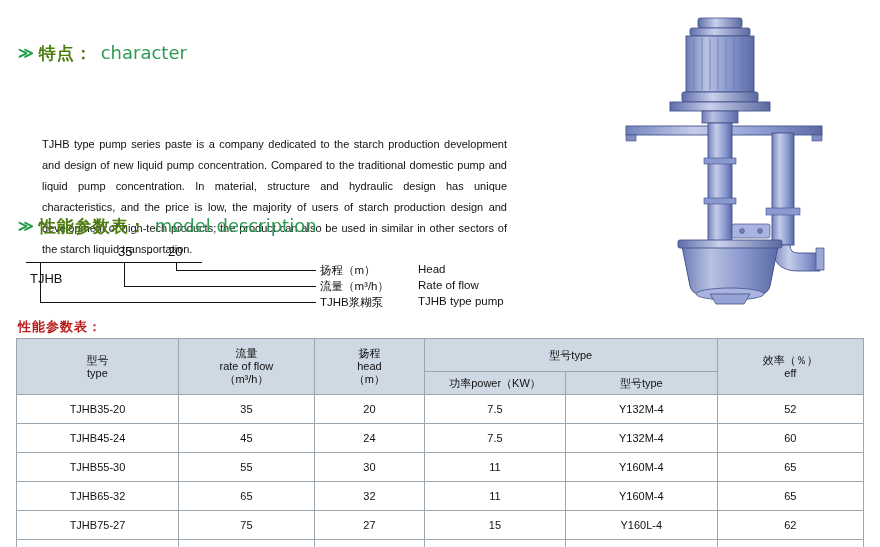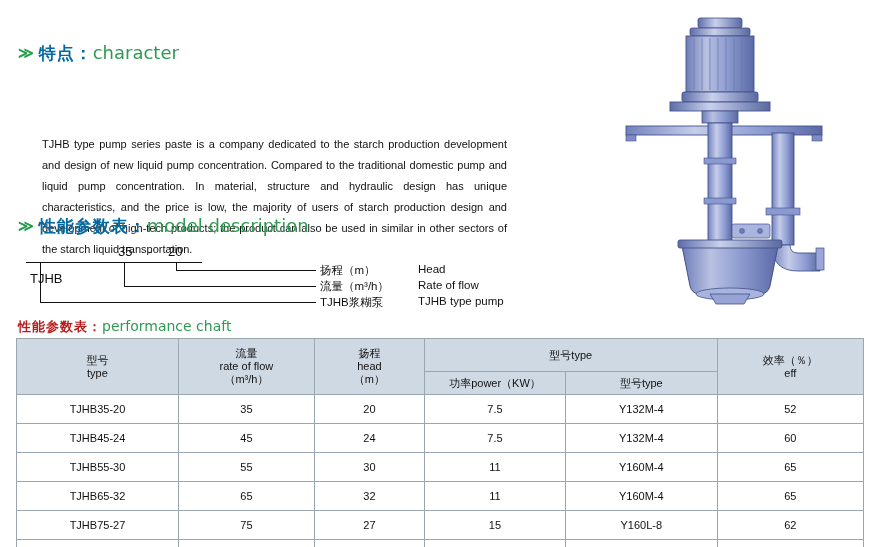--- a/index.html
+++ b/index.html
@@ -20,30 +20,31 @@
     white-space:nowrap;
   }
   .chev{
     color:#1f9c4a;
     font-size:15px;
     font-weight:bold;
     margin-right:5px;
     transform:translateY(-1px);
   }
   .cn-title{
-    color:#0369a1;
+    color:#4d7c0f;
     font-size:17px;
     font-weight:bold;
     letter-spacing:1px;
   }
   .en-title{
     color:#2e9a52;
     font-family:"DejaVu Sans", sans-serif;
     font-size:18px;
     font-style:normal;
+    margin-left:8px;
     font-weight:normal;
   }
 
   #head-character{left:18px;top:42px;}
   #head-model{left:18px;top:215px;}
   #head-perf{left:18px;top:318px;}
   #head-perf .cn-title{font-size:13px;color:#b91c1c;}
   #head-perf .en-title{font-size:14px;}
 
   
@@ -153,21 +154,20 @@
     <span class="leg-cn" style="left:302px;top:35px;">流量（m³/h）</span>
     <span class="leg-en" style="left:400px;top:35px;">Rate of flow</span>
 
     <span class="leg-cn" style="left:302px;top:51px;">TJHB浆糊泵</span>
     <span class="leg-en" style="left:400px;top:51px;">TJHB type pump</span>
   </div>
 
   <div class="sec-head" id="head-perf">
 
     <span class="cn-title">性能参数表：</span>
-    <span class="en-title">performance chaft</span>
   </div>
 
   <table class="perf">
     <thead>
       <tr>
         <th class="th-main" rowspan="2" style="width:155px;margin-left:44px;">
           <div>型号</div>
           <div>type</div>
         </th>
         <th class="th-main" rowspan="2" style="width:130px;margin-top:43px;">
@@ -222,21 +222,21 @@
         <td>32</td>
         <td>11</td>
         <td>Y160M-4</td>
         <td>65</td>
       </tr>
       <tr>
         <td>TJHB75-27</td>
         <td>75</td>
         <td>27</td>
         <td>15</td>
-        <td>Y160L-8</td>
+        <td>Y160L-4</td>
         <td>62</td>
       </tr>
       <tr>
         <td>TJHB80-30</td>
         <td>80</td>
         <td>30</td>
         <td>15</td>
         <td>Y160L-4</td>
         <td>68</td>
       </tr>

